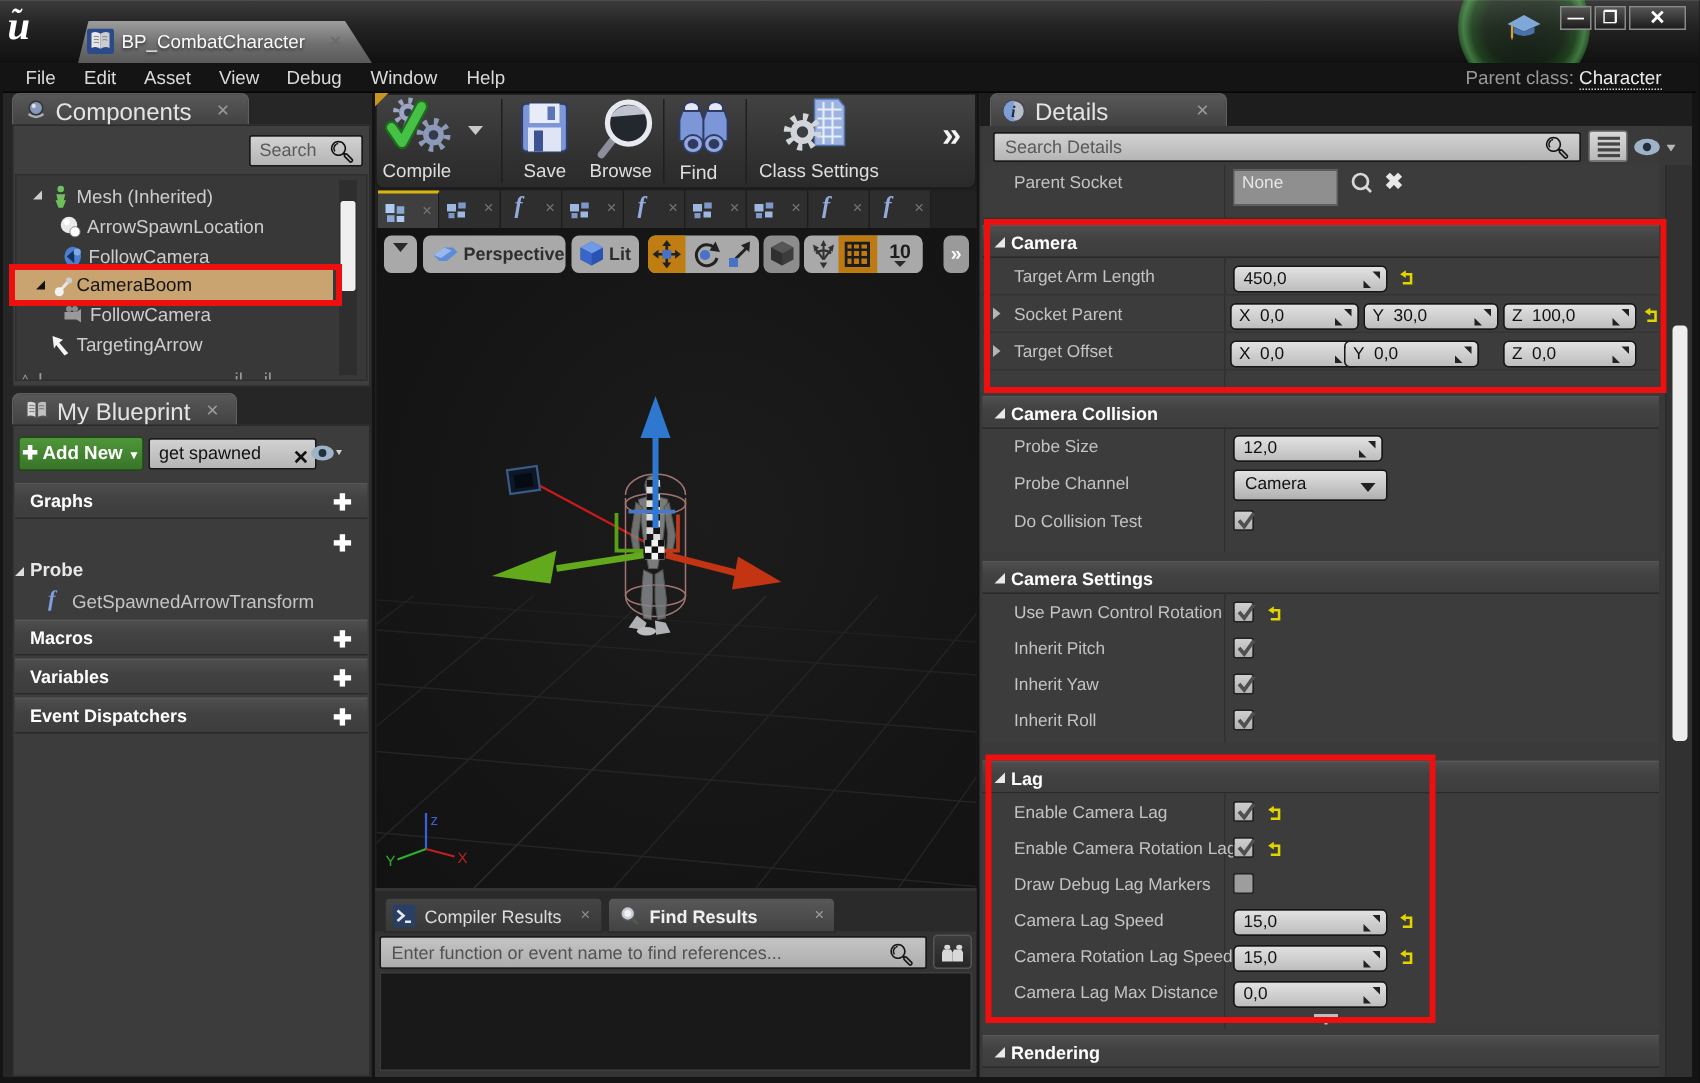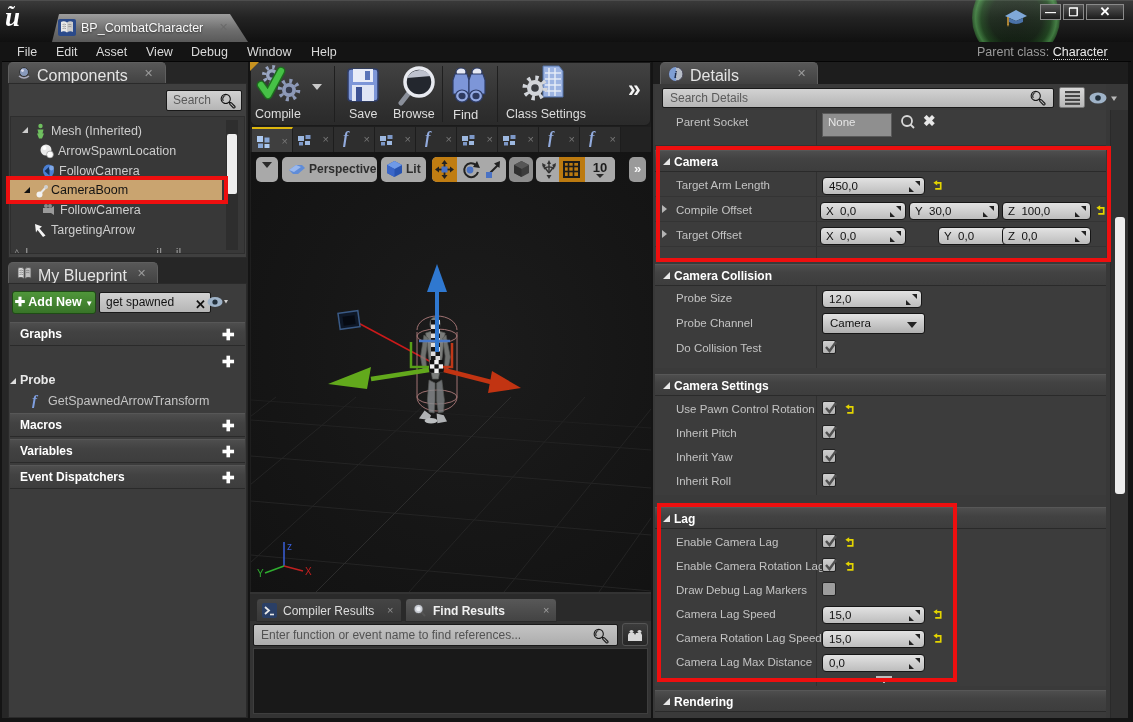--- a/index.html
+++ b/index.html
@@ -573,32 +573,32 @@
 <div class="abs" style="left:655px;top:196px;width:451px;height:1px;background:#343434"></div>
 <div class="abs" style="left:655px;top:221px;width:451px;height:1px;background:#343434"></div>
 <div class="abs" style="left:655px;top:246px;width:451px;height:1px;background:#343434"></div>
 <div class="dlbl" style="left:676px;top:179px">Target Arm Length</div>
 <div class="din" style="left:822px;top:177px;width:103px;height:18px;line-height:16px;padding-left:6px">450,0<span class="spin" style="right:4px;top:3px"></span></div>
 <svg class="reset" style="left:932px;top:180px" viewBox="0 0 11 11">
       <path d="M4.5 2.8 H8.7 V8.8 H3.2" fill="none" stroke="#e3d400" stroke-width="1.7"></path>
       <path d="M5.2 0.2 L1.4 2.8 L5.2 5.4 z" fill="#e3d400"></path>
     </svg>
 <span class="exp" style="left:662px;top:205px"></span>
-<div class="dlbl" style="left:676px;top:204px">Compile Offset</div>
+<div class="dlbl" style="left:676px;top:204px">Socket Parent</div>
 <div class="din" style="left:820px;top:202px;width:86px;height:18px;line-height:16px;padding-left:5px">X&nbsp;&nbsp;0,0<span class="spin" style="right:4px;top:3px"></span></div>
 <div class="din" style="left:909px;top:202px;width:90px;height:18px;line-height:16px;padding-left:5px">Y&nbsp;&nbsp;30,0<span class="spin" style="right:4px;top:3px"></span></div>
 <div class="din" style="left:1002px;top:202px;width:89px;height:18px;line-height:16px;padding-left:5px">Z&nbsp;&nbsp;100,0<span class="spin" style="right:4px;top:3px"></span></div>
 <svg class="reset" style="left:1095px;top:205px" viewBox="0 0 11 11">
       <path d="M4.5 2.8 H8.7 V8.8 H3.2" fill="none" stroke="#e3d400" stroke-width="1.7"></path>
       <path d="M5.2 0.2 L1.4 2.8 L5.2 5.4 z" fill="#e3d400"></path>
     </svg>
 <span class="exp" style="left:662px;top:230px"></span>
 <div class="dlbl" style="left:676px;top:229px">Target Offset</div>
 <div class="din" style="left:820px;top:227px;width:86px;height:18px;line-height:16px;padding-left:5px">X&nbsp;&nbsp;0,0<span class="spin" style="right:4px;top:3px"></span></div>
-<div class="din" style="left:938px;top:227px;width:102px;height:18px;line-height:16px;padding-left:5px">Y&nbsp;&nbsp;0,0<span class="spin" style="right:4px;top:3px"></span></div>
+<div class="din" style="left:896px;top:227px;width:90px;height:18px;line-height:16px;padding-left:5px">Y&nbsp;&nbsp;0,0<span class="spin" style="right:4px;top:3px"></span></div>
 <div class="din" style="left:1002px;top:227px;width:89px;height:18px;line-height:16px;padding-left:5px">Z&nbsp;&nbsp;0,0<span class="spin" style="right:4px;top:3px"></span></div>
 
 <div class="hdr" style="left:655px;top:264px;width:451px;height:22px">
       <span class="tri" style="left:8px;top:7px"></span>
       <span style="position:absolute;left:19px;top:4px">Camera Collision</span>
     </div>
 <div class="abs" style="left:655px;top:286px;width:451px;height:82px;background:#3c3c3c"></div>
 <div class="abs" style="left:816px;top:286px;width:1px;height:82px;background:#303030"></div>
 <div class="dlbl" style="left:676px;top:292px">Probe Size</div>
 <div class="din" style="left:822px;top:290px;width:100px;height:18px;line-height:16px;padding-left:6px">12,0<span class="spin" style="right:4px;top:3px"></span></div>

